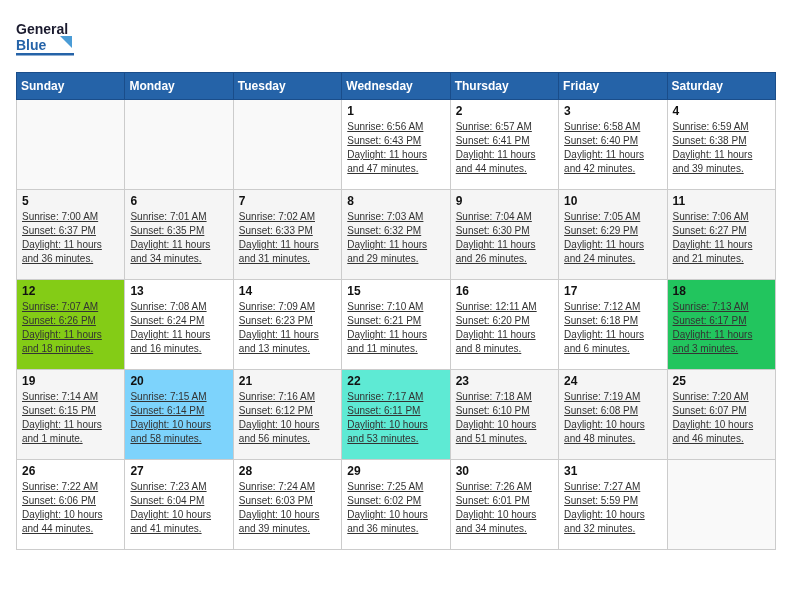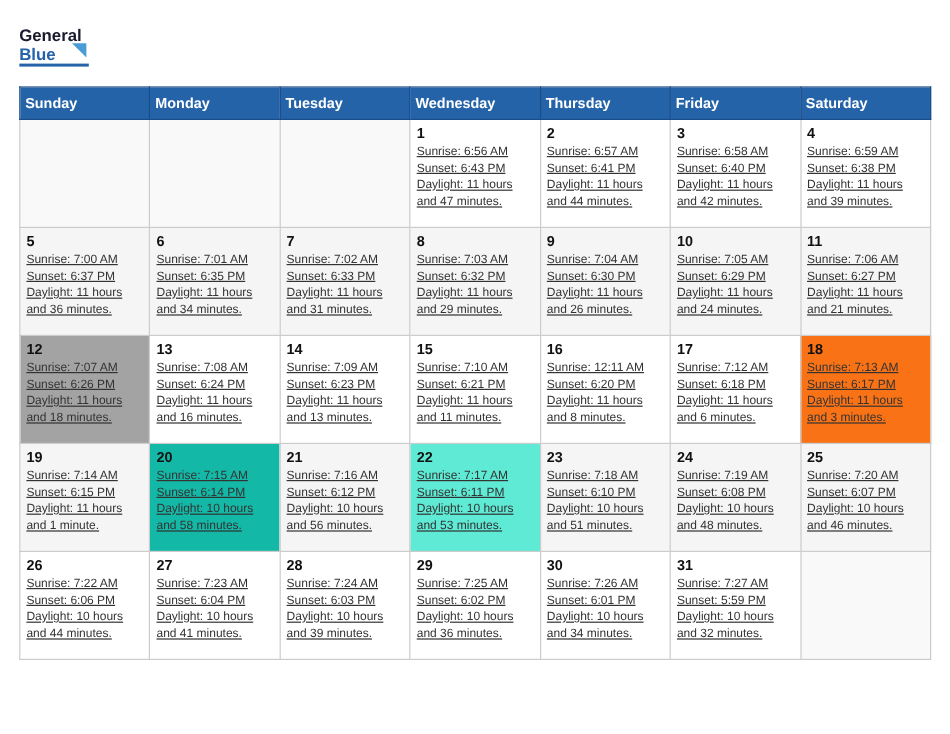--- a/index.html
+++ b/index.html
@@ -198,21 +198,21 @@
         </td>
         <td style="background: rgb(245, 245, 245);">
           <div class="day-number">11</div>
           <div class="day-info" style="white-space: pre-line;">Sunrise: 7:06 AM
 Sunset: 6:27 PM
 Daylight: 11 hours
 and 21 minutes.</div>
         </td>
       </tr>
       <tr>
-        <td style="background: #a3a3a3; margin-top: 20px;">
+        <td style="background: #84cc16; margin-top: 20px;">
           <div class="day-number">12</div>
           <div class="day-info" style="white-space: pre-line;">Sunrise: 7:07 AM
 Sunset: 6:26 PM
 Daylight: 11 hours
 and 18 minutes.</div>
         </td>
         <td style="background: rgb(255, 255, 255);">
           <div class="day-number">13</div>
           <div class="day-info" style="white-space: pre-line;">Sunrise: 7:08 AM
 Sunset: 6:24 PM
@@ -240,37 +240,37 @@
 Daylight: 11 hours
 and 8 minutes.</div>
         </td>
         <td style="background: rgb(255, 255, 255);">
           <div class="day-number">17</div>
           <div class="day-info" style="white-space: pre-line;">Sunrise: 7:12 AM
 Sunset: 6:18 PM
 Daylight: 11 hours
 and 6 minutes.</div>
         </td>
-        <td style="background: #f97316;">
+        <td style="background: #22c55e;">
           <div class="day-number">18</div>
           <div class="day-info" style="white-space: pre-line;">Sunrise: 7:13 AM
 Sunset: 6:17 PM
 Daylight: 11 hours
 and 3 minutes.</div>
         </td>
       </tr>
       <tr>
         <td style="background: rgb(245, 245, 245);">
           <div class="day-number">19</div>
           <div class="day-info" style="white-space: pre-line;">Sunrise: 7:14 AM
 Sunset: 6:15 PM
 Daylight: 11 hours
 and 1 minute.</div>
         </td>
-        <td style="background: #14b8a6;">
+        <td style="background: #7dd3fc;">
           <div class="day-number">20</div>
           <div class="day-info" style="white-space: pre-line;">Sunrise: 7:15 AM
 Sunset: 6:14 PM
 Daylight: 10 hours
 and 58 minutes.</div>
         </td>
         <td style="background: rgb(245, 245, 245);">
           <div class="day-number">21</div>
           <div class="day-info" style="white-space: pre-line;">Sunrise: 7:16 AM
 Sunset: 6:12 PM

